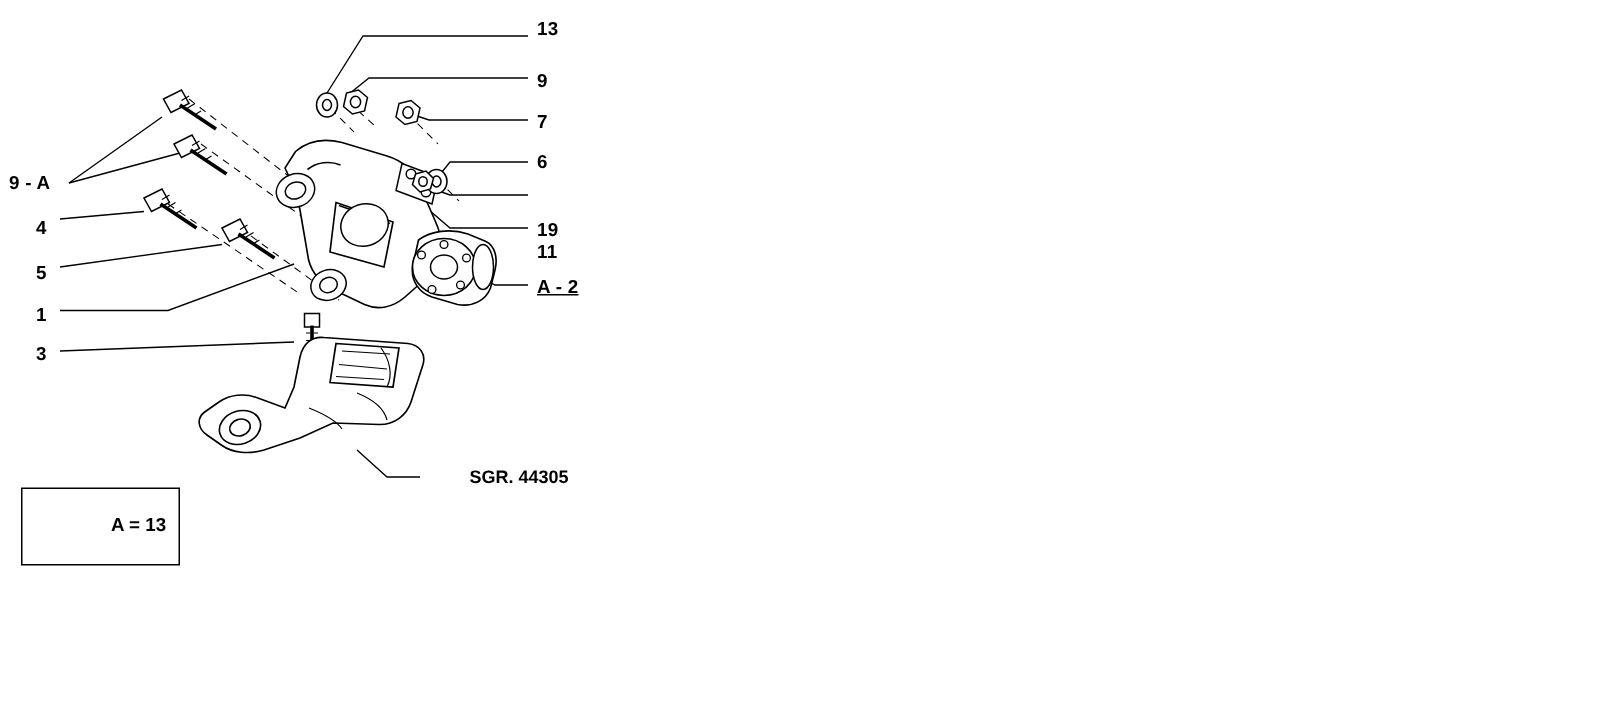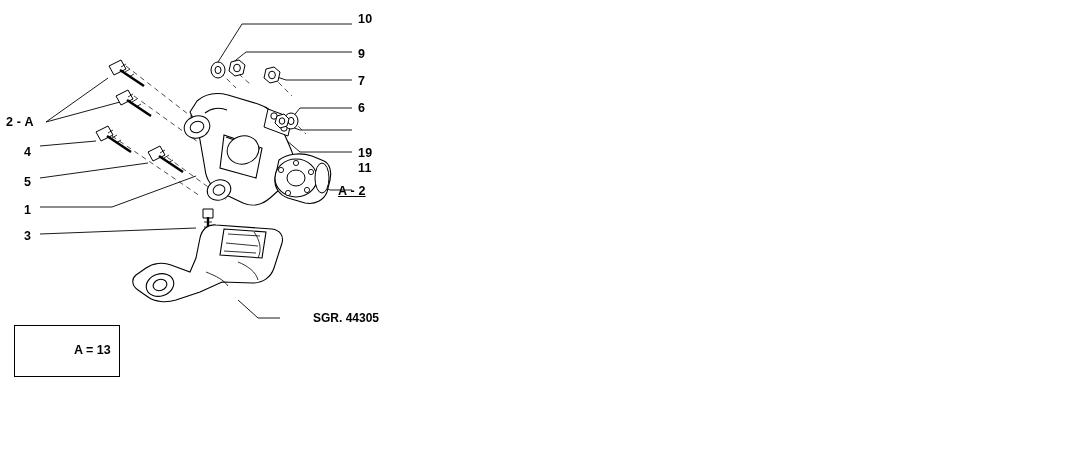--- a/index.html
+++ b/index.html
@@ -243,29 +243,29 @@
     <g transform="translate(20,333)">
       <rect x="0" y="6" width="9" height="24" fill="#000000"></rect>
       <rect x="11" y="14" width="8" height="16" fill="#000000"></rect>
       <rect x="21" y="2" width="9" height="28" fill="#000000"></rect>
       <path d="M30 6 L42 2 L42 22 L30 26 Z" fill="#ffffff" stroke="#000000" stroke-width="1"></path>
       <path d="M33 4 L39 2 L41 4 L35 6 Z" fill="#cccccc" stroke="#000000" stroke-width="0.8"></path>
       <path d="M33 22 L39 20" stroke="#000000" stroke-width="0.8" fill="none"></path>
     </g>
   </svg>
 
-  <div class="callout-label" style="left:358px; top:12px;">10</div>
+  <div class="callout-label" style="left:358px; top:12px;">13</div>
   <div class="callout-label" style="left:358px; top:47px;">9</div>
   <div class="callout-label" style="left:358px; top:74px;">7</div>
   <div class="callout-label" style="left:358px; top:101px;">6</div>
   <div class="callout-label" style="left:358px; top:116px;margin-top:45px;">11</div>
   <div class="callout-label" style="left:358px; top:146px;">19</div>
-  <div class="callout-label" style="left:338px; top:184px;text-decoration:underline;">A - 2</div>
-
-  <div class="callout-label" style="left:6px;  top:115px;">2 - A</div>
+  <div class="callout-label" style="left:358px; top:184px;text-decoration:underline;">A - 2</div>
+
+  <div class="callout-label" style="left:6px;  top:115px;">9 - A</div>
   <div class="callout-label" style="left:24px; top:145px;">4</div>
   <div class="callout-label" style="left:24px; top:175px;">5</div>
   <div class="callout-label" style="left:24px; top:203px;">1</div>
   <div class="callout-label" style="left:24px; top:229px;">3</div>
 
   <div class="sgr-label" style="left:285px; top:311px;">SGR. 44305</div>
 
   <div class="legend-box"></div>
   <div class="legend-text">A = 13</div>
 

